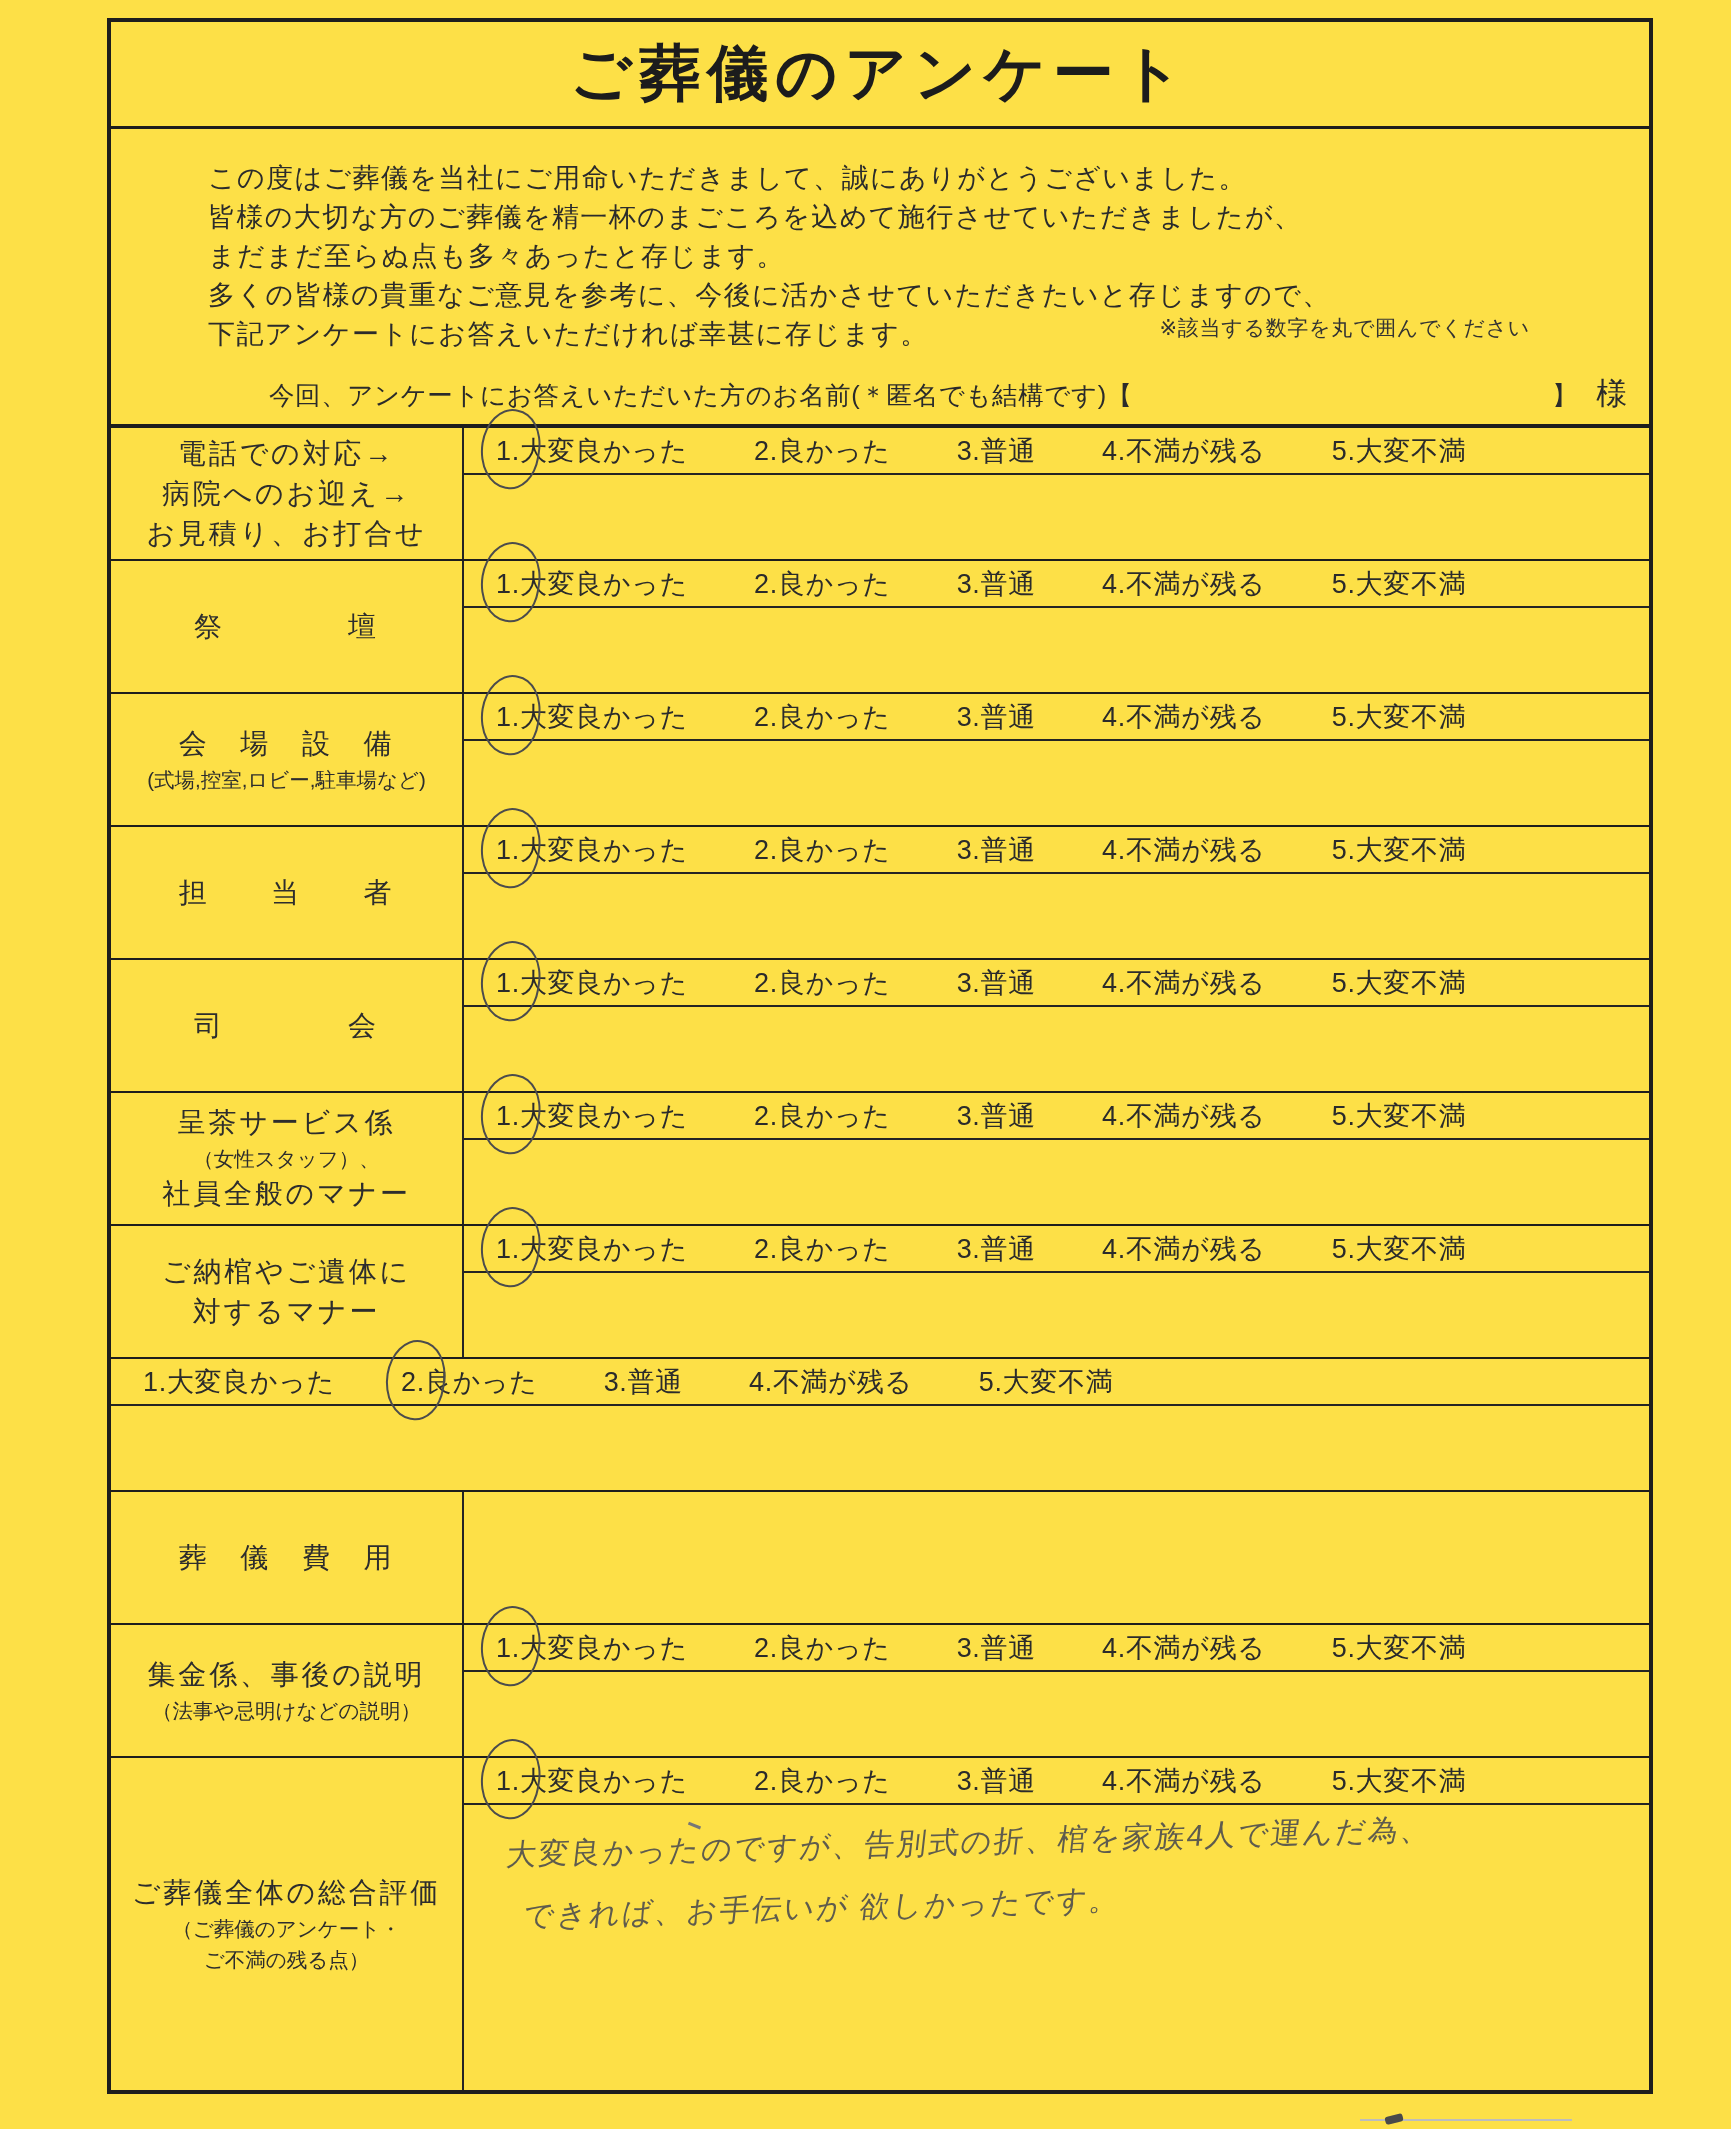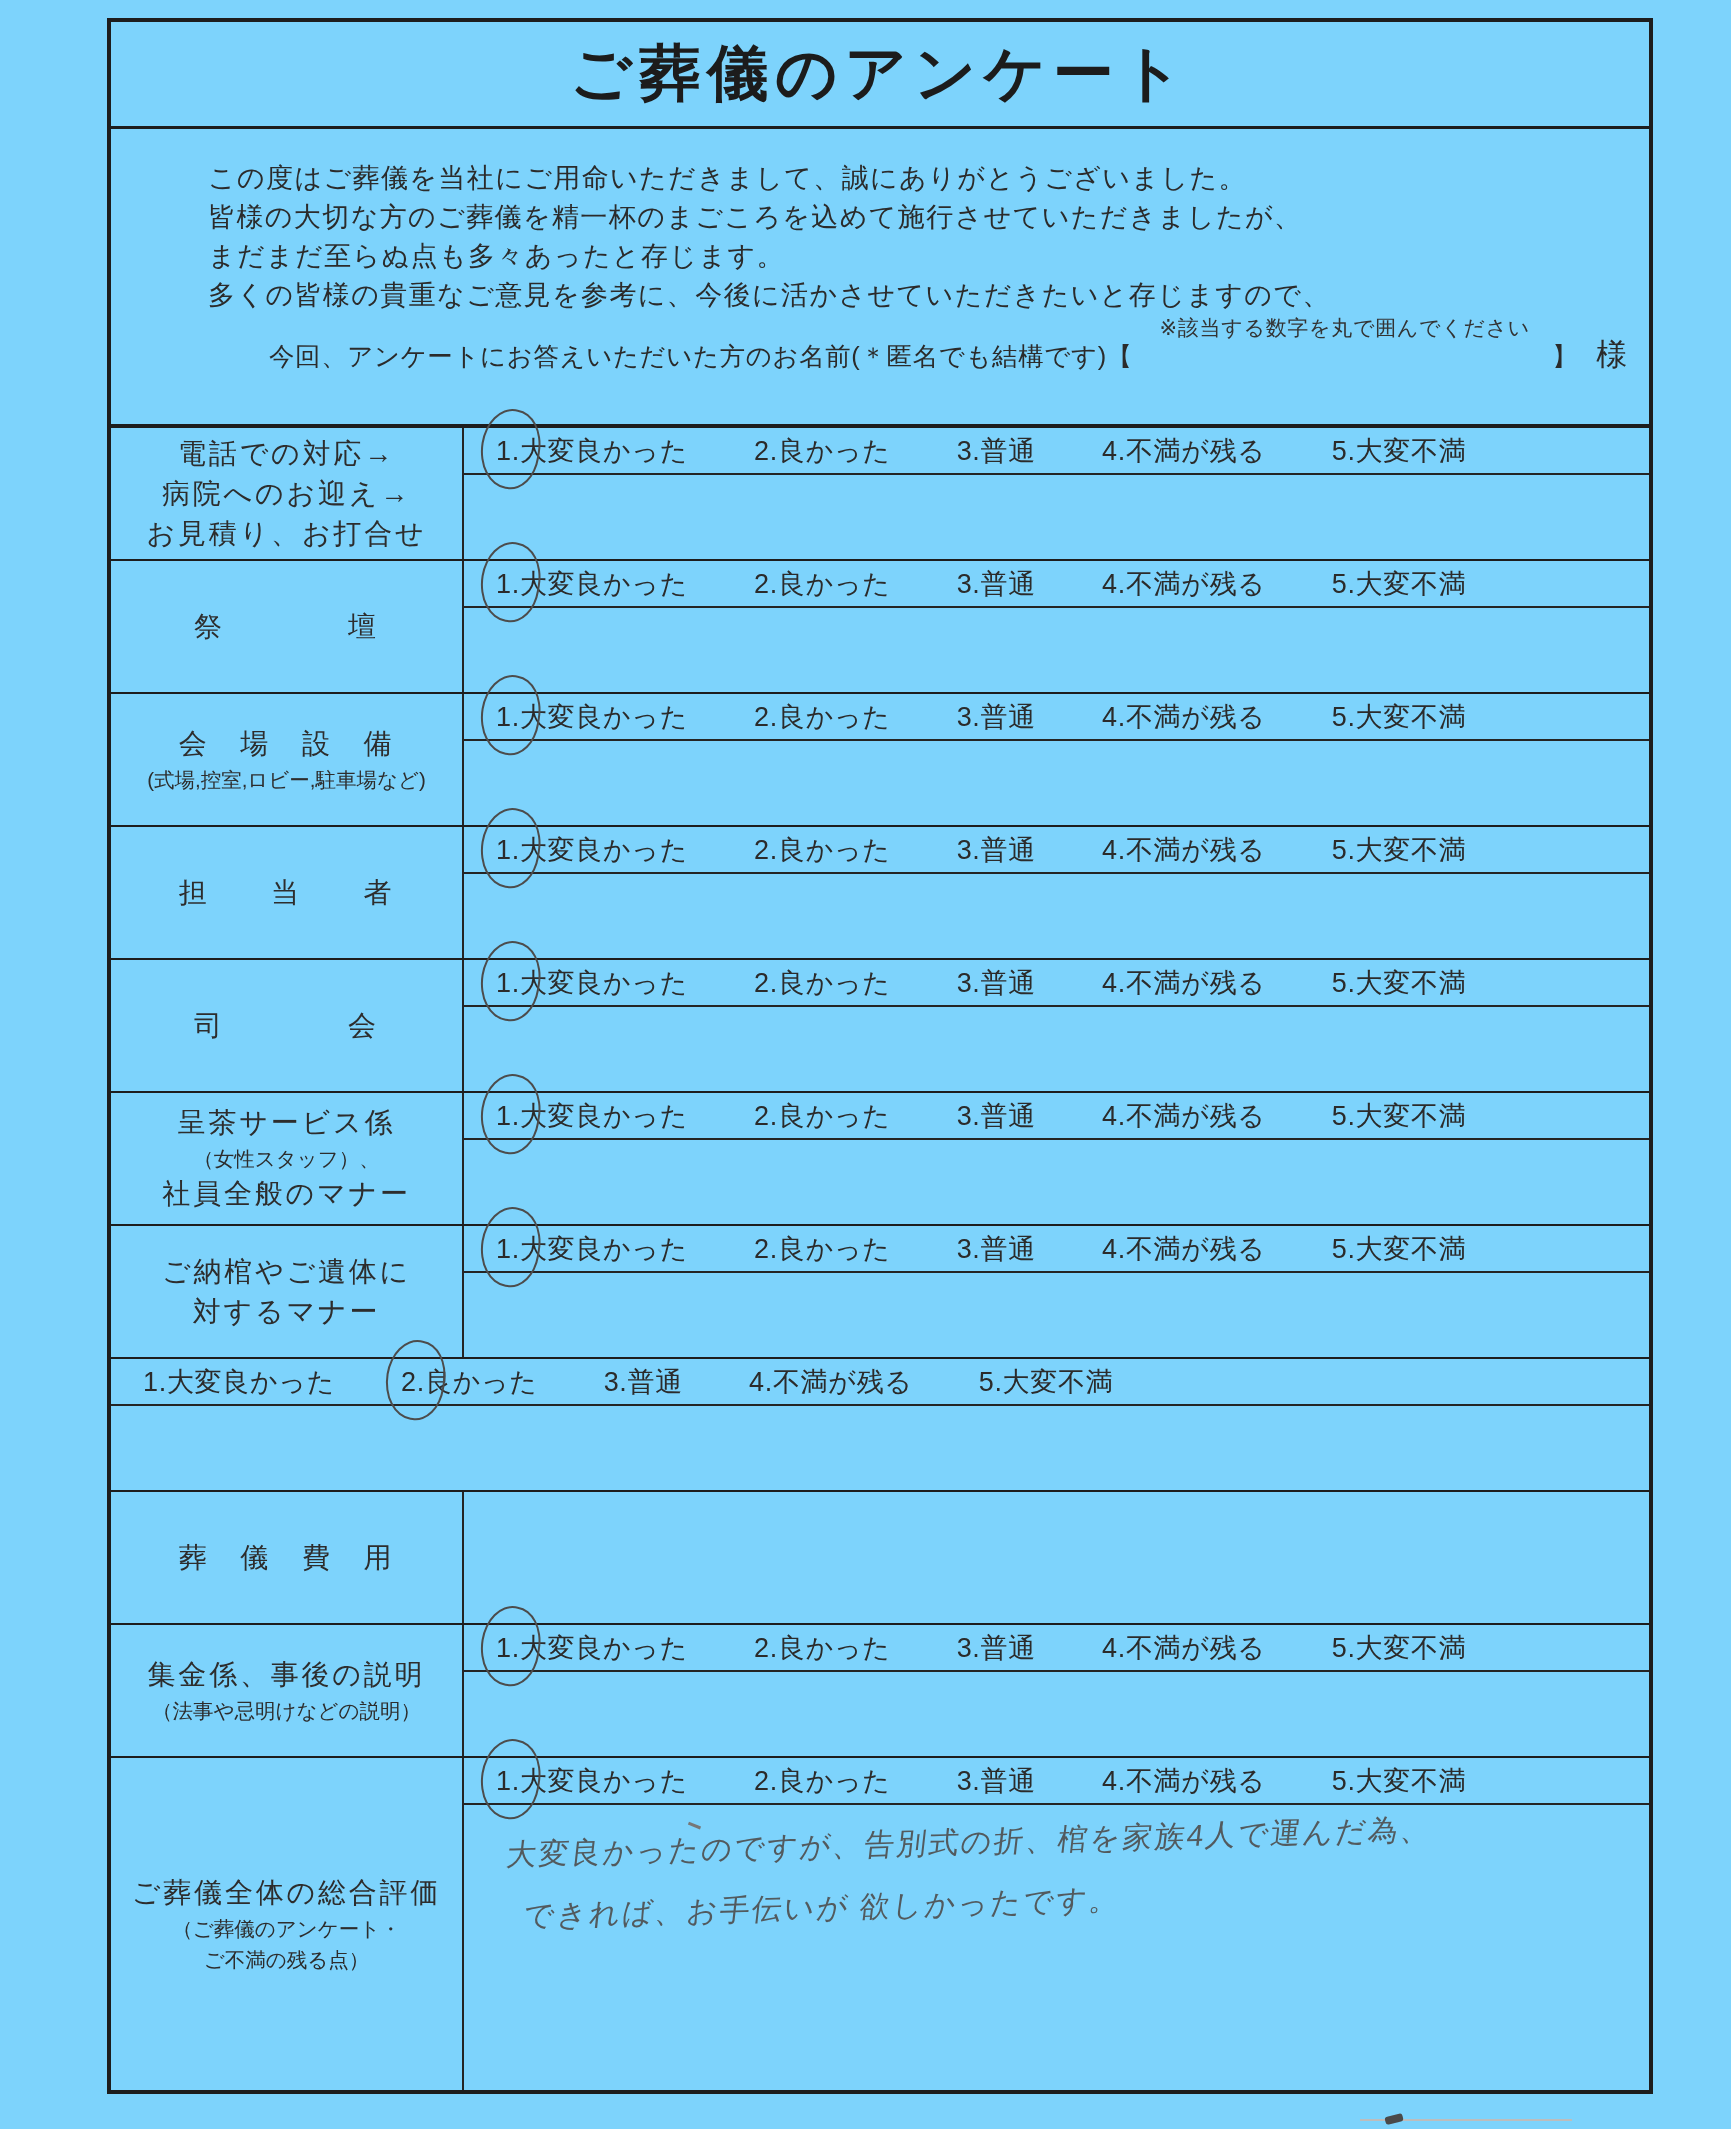--- a/index.html
+++ b/index.html
@@ -1,19 +1,19 @@
 <!DOCTYPE html>
 <html style="font-size:11.3px"><head>
 <meta charset="utf-8">
 <style>
   * { box-sizing: border-box; }
   html,body { margin:0; padding:0; background:#d9d9d6; }
   .page {
     position:relative; width:1731px; height:2129px;
-    background:#7dd3fc; overflow:hidden;
+    background:#fde047; overflow:hidden;
     font-family:"Liberation Sans","DejaVu Sans",sans-serif;
     color:#2b2b2b;
   }
   .sheet {
     position:absolute; left:107px; top:18.3px; width:1546px; height:2076px;
     border:4.2px solid #1d1d1d; display:flex; flex-direction:column;
   }
   
   .title-box { height:107px; border-bottom:3.5px solid #1d1d1d;
     display:flex; align-items:center; justify-content:center; }
@@ -78,20 +78,21 @@
     <div class="title-box">
       <h1 class="survey-title">ご葬儀のアンケート</h1>
     </div>
 
     <div class="intro-box">
       <div id="intro-lines">
           <div class="intro-line">この度はご葬儀を当社にご用命いただきまして、誠にありがとうございました。</div>
           <div class="intro-line">皆様の大切な方のご葬儀を精一杯のまごころを込めて施行させていただきましたが、</div>
           <div class="intro-line">まだまだ至らぬ点も多々あったと存じます。</div>
           <div class="intro-line">多くの皆様の貴重なご意見を参考に、今後に活かさせていただきたいと存じますので、</div>
+          <div class="intro-line">下記アンケートにお答えいただければ幸甚に存じます。</div>
         </div>
       <div class="circle-note">※該当する数字を丸で囲んでください</div>
       <div class="name-line">
         <span>今回、アンケートにお答えいただいた方のお名前(＊匿名でも結構です)【</span>
         <span class="name-gap"></span>
         <span>】</span>
         <span class="honorific">様</span>
       </div>
     </div>
 

